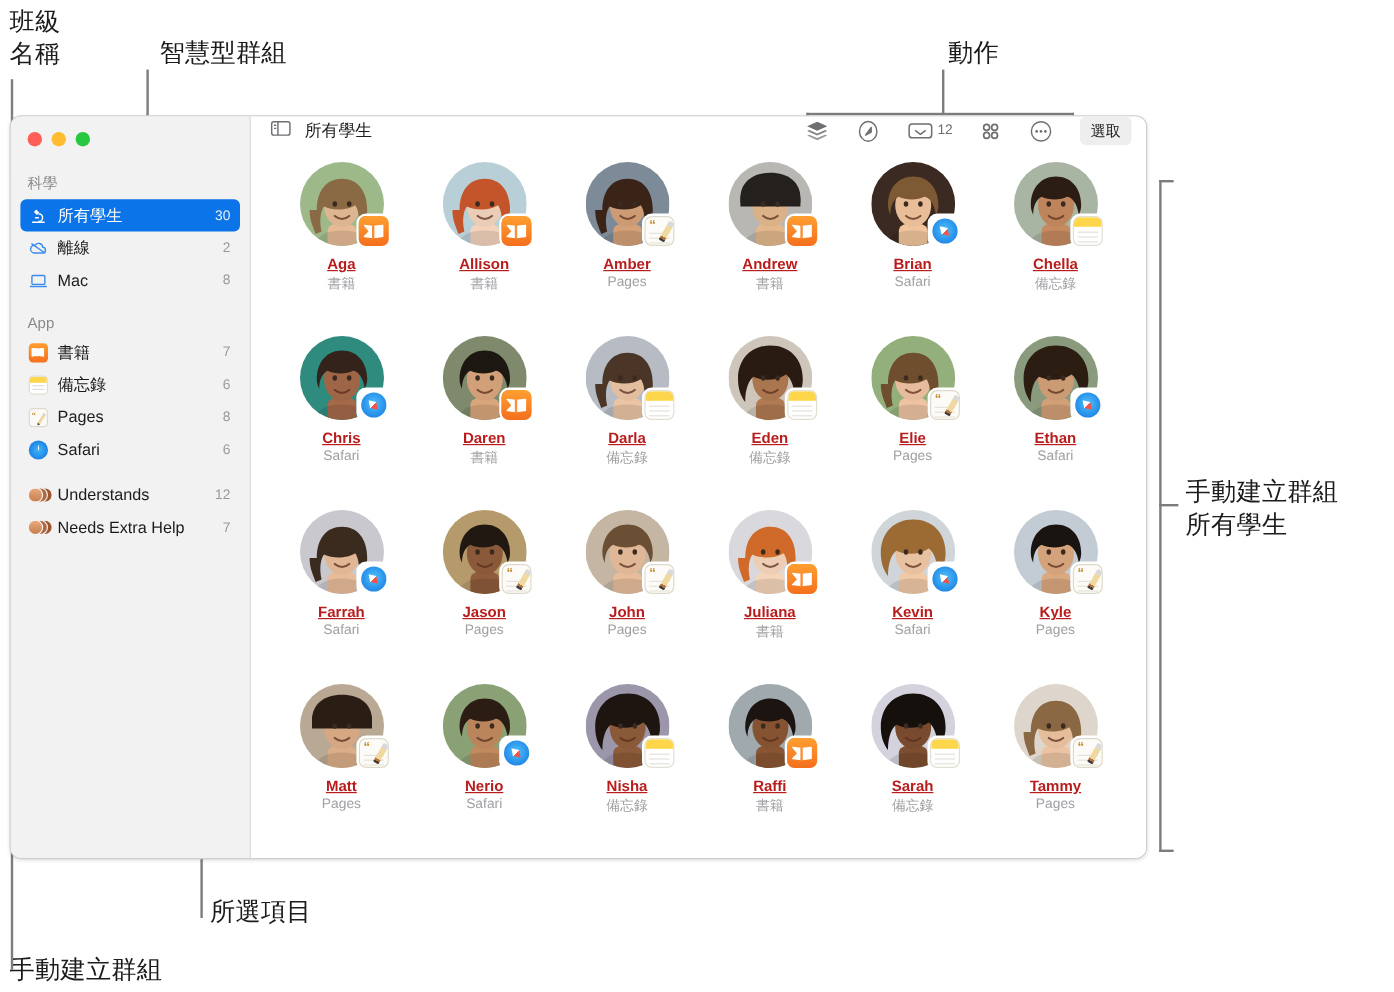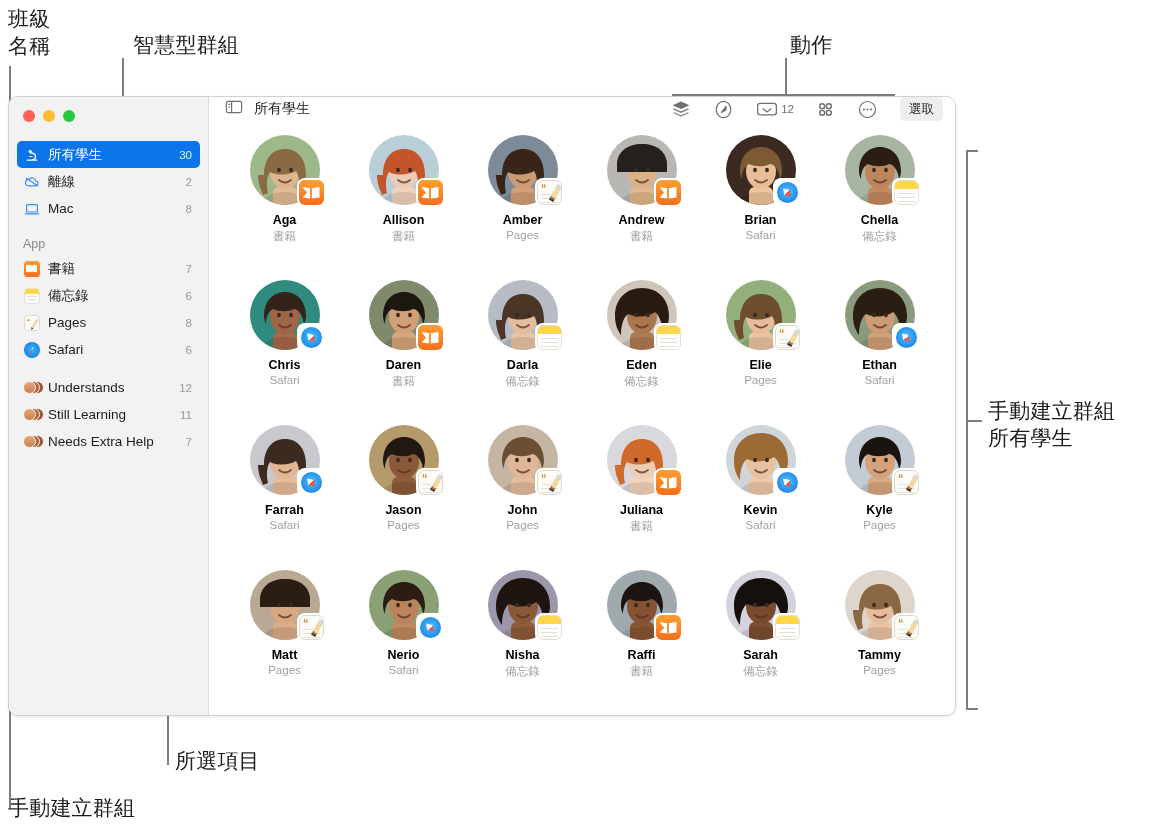--- a/index.html
+++ b/index.html
@@ -190,21 +190,21 @@
   .badge.safari .sf {
     width: 21px; height: 21px; border-radius: 50%;
     background: radial-gradient(circle at 50% 45%, #4ec2f7 0%, #2a93ec 58%, #1773d6 100%);
     position: relative;
   }
   .badge.safari .sf::after {
     content: ""; position: absolute; inset: 3.5px;
     background: linear-gradient(135deg, #ffffff 0 50%, #f5534a 50% 100%);
     clip-path: polygon(68% 32%, 78% 78%, 32% 68%, 22% 22%);
   }
-  .s-name { margin-top: 8px; font-size: 12.5px; color: #000000; font-weight: 600; }
+  .s-name { margin-top: 8px; font-size: 12.5px; color: #b91c1c; font-weight: 600; text-decoration: underline; }
   .s-app { margin-top: 2px; font-size: 11.5px; color: #a0a0a5; }
 </style>
 </head>
 <body>
 
 <div id="root">
 
   <div class="ann-text" style="left:8px; top:6px;">班級
 名稱</div>
   <div class="ann-line ann-v" style="left:9px; top:66px; height:30px;"></div>
@@ -241,20 +241,21 @@
 
     <div id="sidebar">
       <div class="traffic">
         <span class="dot red"></span>
         <span class="dot yellow"></span>
         <span class="dot green"></span>
       </div>
 
       <div class="sb-scroll">
 
+        <div class="sb-section-title">科學</div>
 
         <div class="sb-row selected">
           <span class="sb-icon">
             <svg viewBox="0 0 16 16" width="16" height="16">
                 <g fill="none" stroke="#ffffff" stroke-width="1.2" stroke-linecap="round">
                   <path d="M6.2 2.6l2.6 2.6-2 2-2.6-2.6z" fill="#ffffff" stroke="none"></path>
                   <path d="M8.6 6.3c1.6 0 2.9 1.4 2.9 3.1s-1.3 3.1-2.9 3.1"></path>
                   <path d="M3.2 13.2h9.6"></path>
                   <path d="M5.6 9.5h2.4"></path>
                 </g>
@@ -344,31 +345,20 @@
               <span class="grp-avatars">
                 <i></i>
                 <i></i>
                 <i></i>
               </span>
             </span>
           <span class="sb-label">Understands</span>
           <span class="sb-count">12</span>
         </div>
 
-        <div class="sb-row">
-          <span class="sb-icon">
-              <span class="grp-avatars">
-                <i></i>
-                <i></i>
-                <i></i>
-              </span>
-            </span>
-          <span class="sb-label">Still Learning</span>
-          <span class="sb-count">11</span>
-        </div>
 
         <div class="sb-row">
           <span class="sb-icon">
               <span class="grp-avatars">
                 <i></i>
                 <i></i>
                 <i></i>
               </span>
             </span>
           <span class="sb-label">Needs Extra Help</span>

